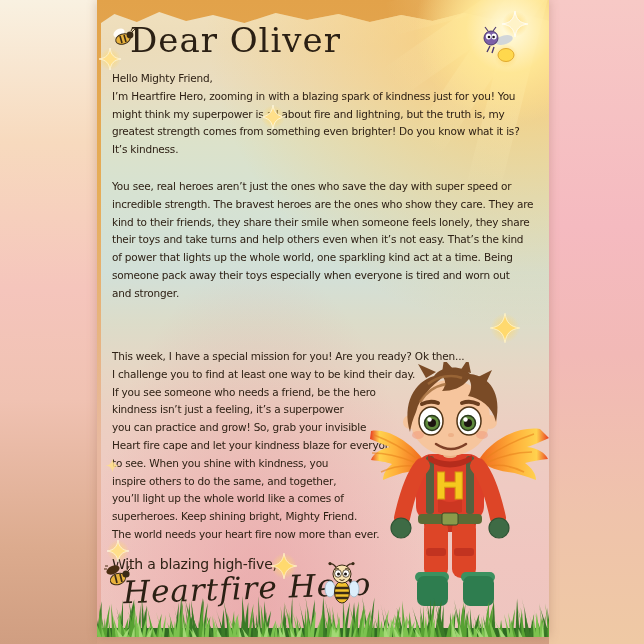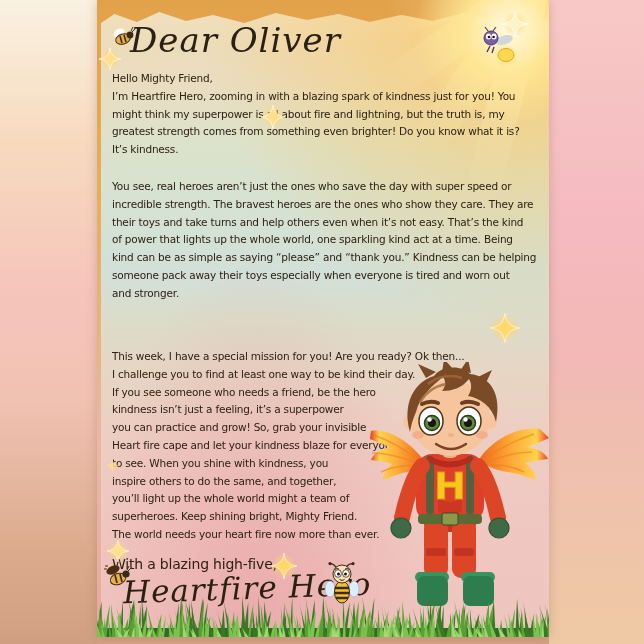--- a/index.html
+++ b/index.html
@@ -32,21 +32,21 @@
   }
   .sun-core{position:absolute;right:-55px;top:-65px;width:190px;height:190px;border-radius:50%;
     background:radial-gradient(circle,#fffbe2 0%,rgba(255,232,150,.9) 32%,rgba(255,205,95,0) 70%);pointer-events:none;}
   .ray{position:absolute;right:0;top:-6px;width:34px;height:250px;transform-origin:top right;
     background:linear-gradient(180deg,rgba(255,242,190,.6),rgba(255,242,190,0) 85%);pointer-events:none;}
   .ray.r1{transform:rotate(14deg);}
   .ray.r2{transform:rotate(34deg);height:230px;}
   .ray.r3{transform:rotate(55deg);height:210px;}
   .ray.r4{transform:rotate(75deg);height:190px;opacity:.8;}
 
-  .heading{position:absolute;left:33px;top:20px;font-family:"DejaVu Serif",serif;font-style:italic;
+  .heading{position:absolute;left:33px;top:20px;font-family:"DejaVu Serif",serif;
     font-size:34px;color:#2b2014;letter-spacing:1px;white-space:nowrap;}
   .body-text{position:absolute;left:15px;color:#2e2115;font-size:10.5px;line-height:17.8px;letter-spacing:-0.2px;}
   .body-text .ln{white-space:nowrap;}
   .p1{top:70px;} .p2{top:178px;} .p3{top:348px;}
   .closing{position:absolute;left:15px;top:556px;color:#2e2115;font-size:14px;letter-spacing:-0.2px;white-space:nowrap;}
   .signature{position:absolute;left:26px;top:570px;font-family:"DejaVu Serif",serif;font-style:italic;
     font-size:31px;color:#2b2014;transform:rotate(-2deg);letter-spacing:1px;white-space:nowrap;}
   .grass{position:absolute;left:0;right:0;bottom:0;height:54px;z-index:6;}
   .hero{position:absolute;left:271px;top:362px;width:185px;height:250px;z-index:4;}
   .spark{position:absolute;z-index:7;pointer-events:none;}
@@ -101,36 +101,36 @@
     <div class="body-text p1">
       <div class="ln">Hello Mighty Friend,</div>
       <div class="ln">I’m Heartfire Hero, zooming in with a blazing spark of kindness just for you! You</div>
       <div class="ln">might think my superpower is all about fire and lightning, but the truth is, my</div>
       <div class="ln">greatest strength comes from something even brighter! Do you know what it is?</div>
       <div class="ln">It’s kindness.</div>
     </div>
     <div class="body-text p2">
       <div class="ln">You see, real heroes aren’t just the ones who save the day with super speed or</div>
       <div class="ln">incredible strength. The bravest heroes are the ones who show they care. They are</div>
+      <div class="ln">kind to their friends, they share their smile when someone feels lonely, they share</div>
       <div class="ln">their toys and take turns and help others even when it’s not easy. That’s the kind</div>
       <div class="ln">of power that lights up the whole world, one sparkling kind act at a time. Being</div>
-      <div class="ln">kind can be as simple as saying “please” and “thank you.” Kindness can be helping</div>
       <div class="ln">someone pack away their toys especially when everyone is tired and worn out</div>
       <div class="ln">and stronger.</div>
     </div>
     <div class="body-text p3">
       <div class="ln">This week, I have a special mission for you! Are you ready? Ok then...</div>
       <div class="ln">I challenge you to find at least one way to be kind their day.</div>
       <div class="ln">If you see someone who needs a friend, be the hero</div>
       <div class="ln">kindness isn’t just a feeling, it’s a superpower</div>
       <div class="ln">you can practice and grow! So, grab your invisible</div>
       <div class="ln">Heart fire cape and let your kindness blaze for everyone</div>
       <div class="ln">to see. When you shine with kindness, you</div>
       <div class="ln">inspire others to do the same, and together,</div>
-      <div class="ln">you’ll light up the whole world might a team of</div>
+      <div class="ln">you’ll light up the whole world like a comes of</div>
       <div class="ln">superheroes. Keep shining bright, Mighty Friend.</div>
       <div class="ln">The world needs your heart fire now more than ever.</div>
     </div>
 
     <div class="closing">With a blazing high-five,</div>
     <div class="signature">Heartfire Hero</div>
 
     <svg class="critter" style="left:6px;top:562px;width:32px;height:30px" viewBox="0 0 32 30">
       <ellipse cx="10" cy="8" rx="7" ry="4" fill="#4a2e12" transform="rotate(-24 10 8)"></ellipse>
       <ellipse cx="15" cy="17" rx="8" ry="5.5" fill="#e8b23c" stroke="#3a2a16" stroke-width="1" transform="rotate(-20 15 17)"></ellipse>

